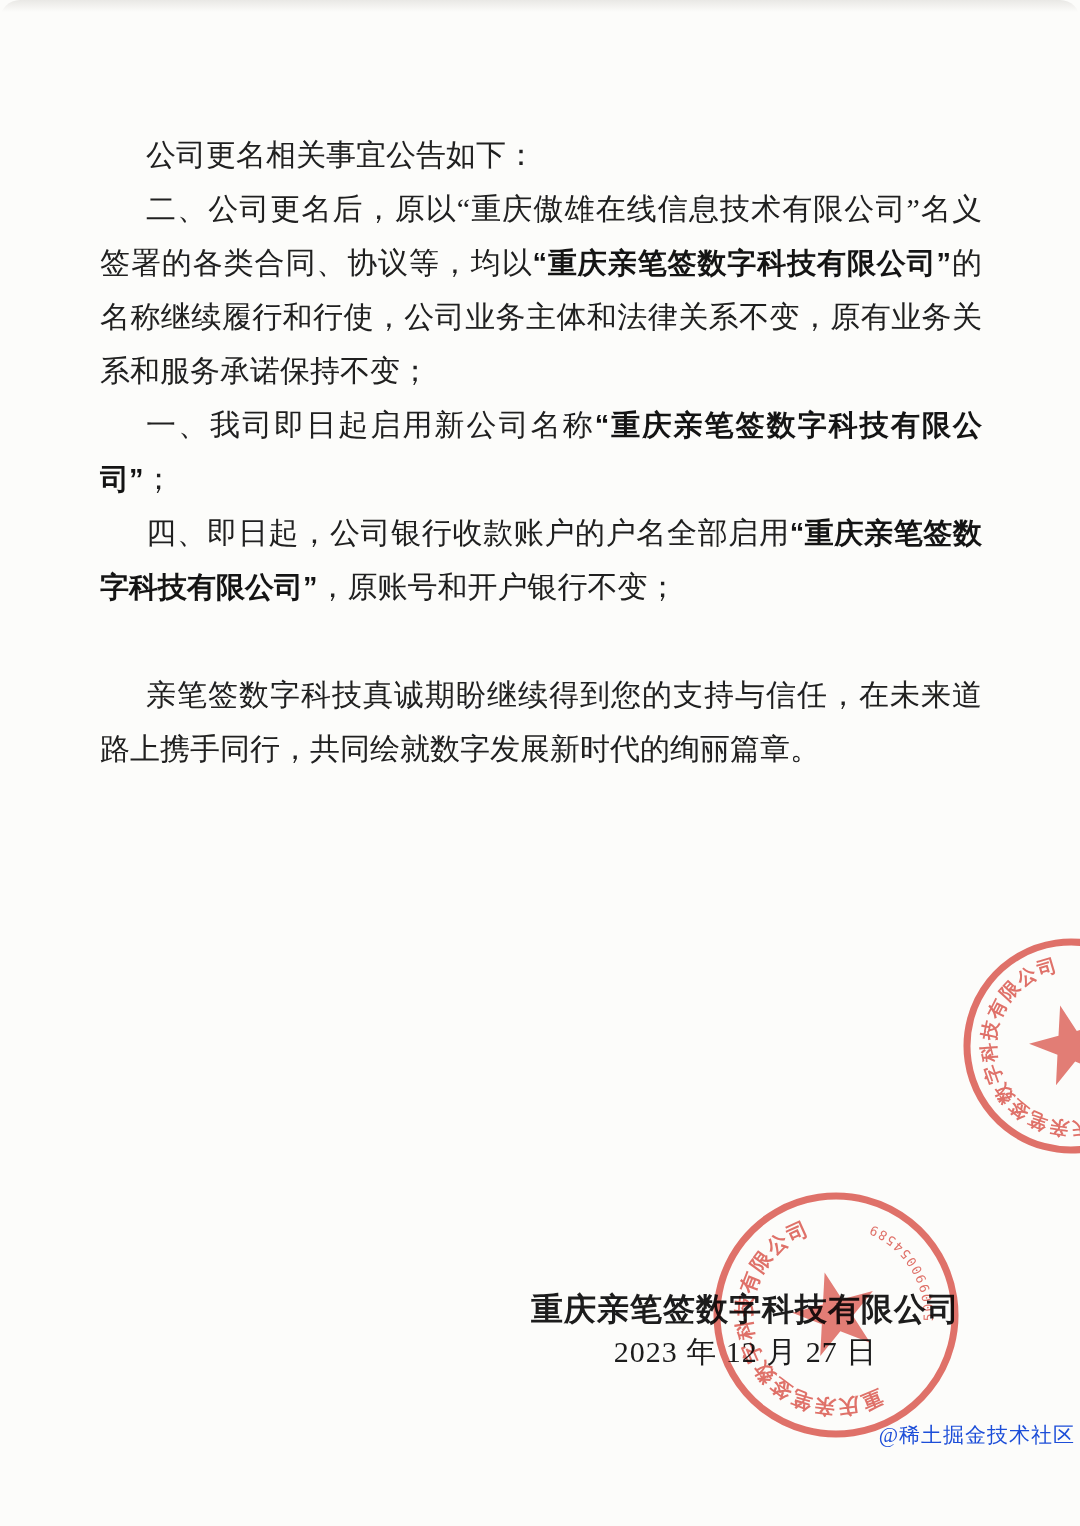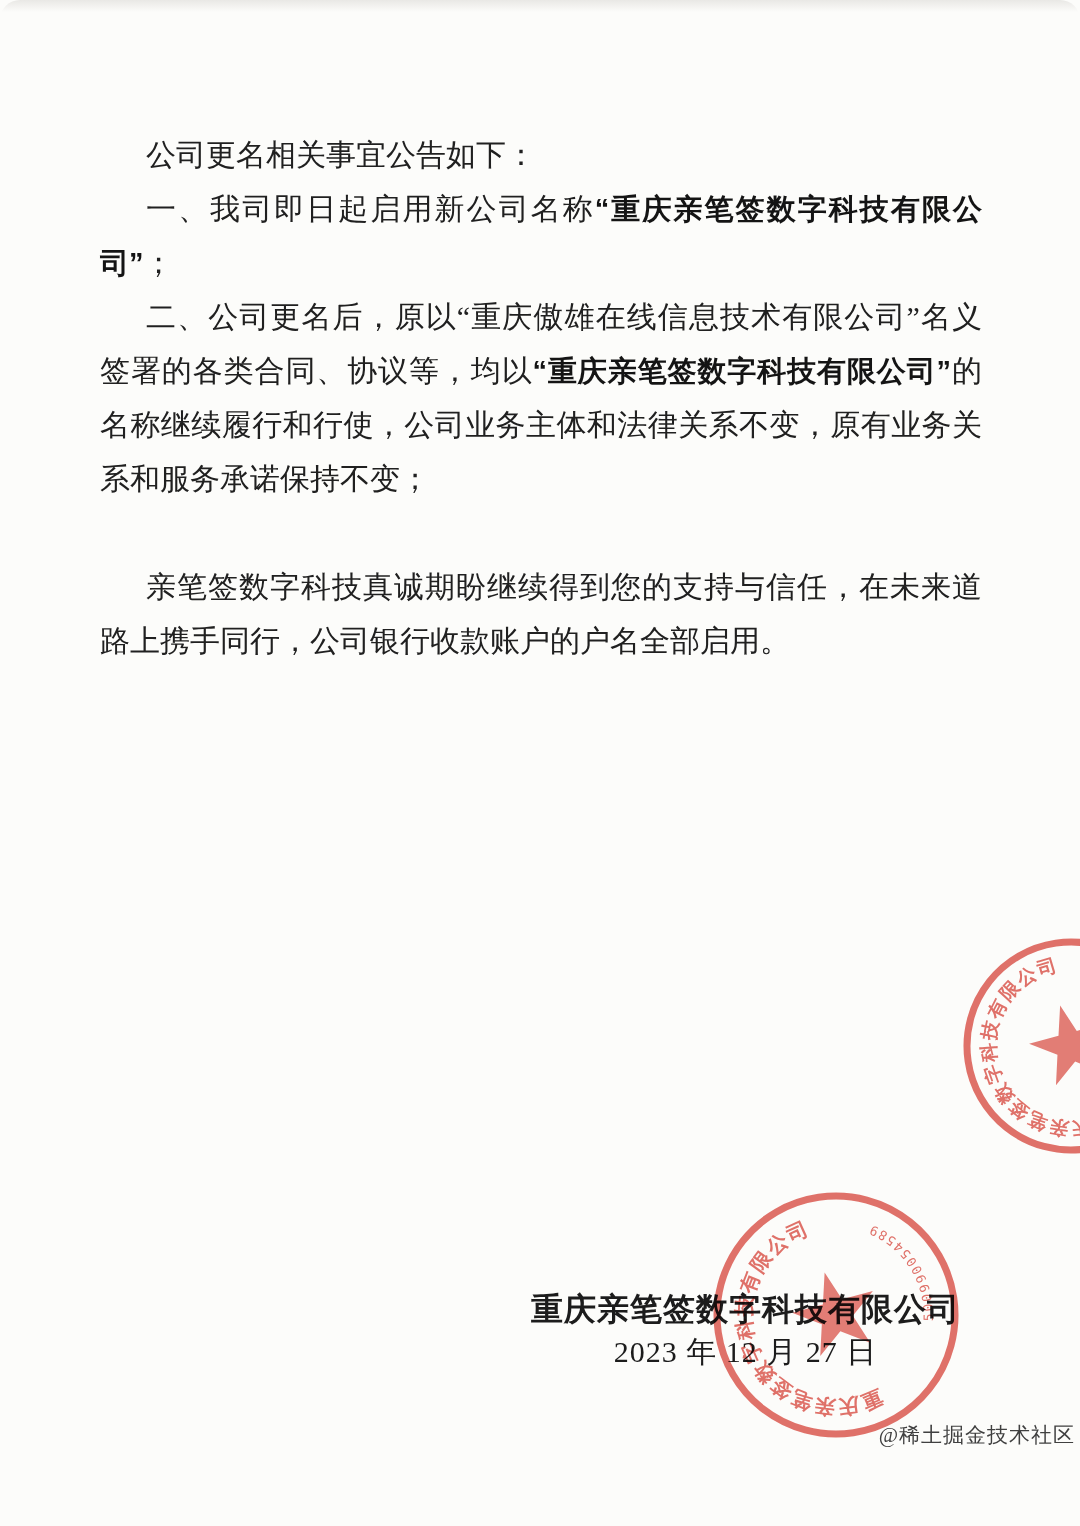--- a/index.html
+++ b/index.html
@@ -62,47 +62,50 @@
   }
   .seal .ring-serial{
     fill:var(--seal-color);
     font-family:"DejaVu Sans Mono",monospace;
   }
   .seal .star{ fill:var(--seal-color); opacity:.92; }
   .watermark{
     position:absolute;
     right:5px; bottom:6px;
     font-size:21px; letter-spacing:1px;
-    color:#404040;
+    color:#1d4ed8;
     font-family:"Liberation Serif",serif;
   }
 </style>
 </head>
 <body>
 
 <div class="page">
 
   <div class="body-text">
     <p class="para">
       <span>公司更名相关事宜公告如下：</span>
     </p>
 
     <p class="para">
+      <span>二、公司更名后，原以“重庆傲雄在线信息技术有限公司”名义签署的各类合同、协议等，均以</span><span class="co-bold">“重庆亲笔签数字科技有限公司”</span><span>的名称继续履行和行使，公司业务主体和法律关系不变，原有业务关系和服务承诺保持不变；</span>
+    </p>
+
+    <p class="para">
       <span>一、我司即日起启用新公司名称</span><span class="co-bold">“重庆亲笔签数字科技有限公司”</span><span>；</span>
     </p>
 
+
     <p class="para">
-      <span>二、公司更名后，原以“重庆傲雄在线信息技术有限公司”名义签署的各类合同、协议等，均以</span><span class="co-bold">“重庆亲笔签数字科技有限公司”</span><span>的名称继续履行和行使，公司业务主体和法律关系不变，原有业务关系和服务承诺保持不变；</span>
+      <span>四、即日起，公司银行收款账户的户名全部启用</span><span class="co-bold">“重庆亲笔签数字科技有限公司”</span><span>，原账号和开户银行不变；</span>
     </p>
 
 
-
-
     <p class="para gap-before">
-      <span>亲笔签数字科技真诚期盼继续得到您的支持与信任，在未来道路上携手同行，公司银行收款账户的户名全部启用。</span>
+      <span>亲笔签数字科技真诚期盼继续得到您的支持与信任，在未来道路上携手同行，共同绘就数字发展新时代的绚丽篇章。</span>
     </p>
 
 
   </div>
 
   <div class="signature-block">
     <div class="sig-name">重庆亲笔签数字科技有限公司</div>
     <div class="sig-date">2023 年 12 月 27 日</div>
   </div>
 

